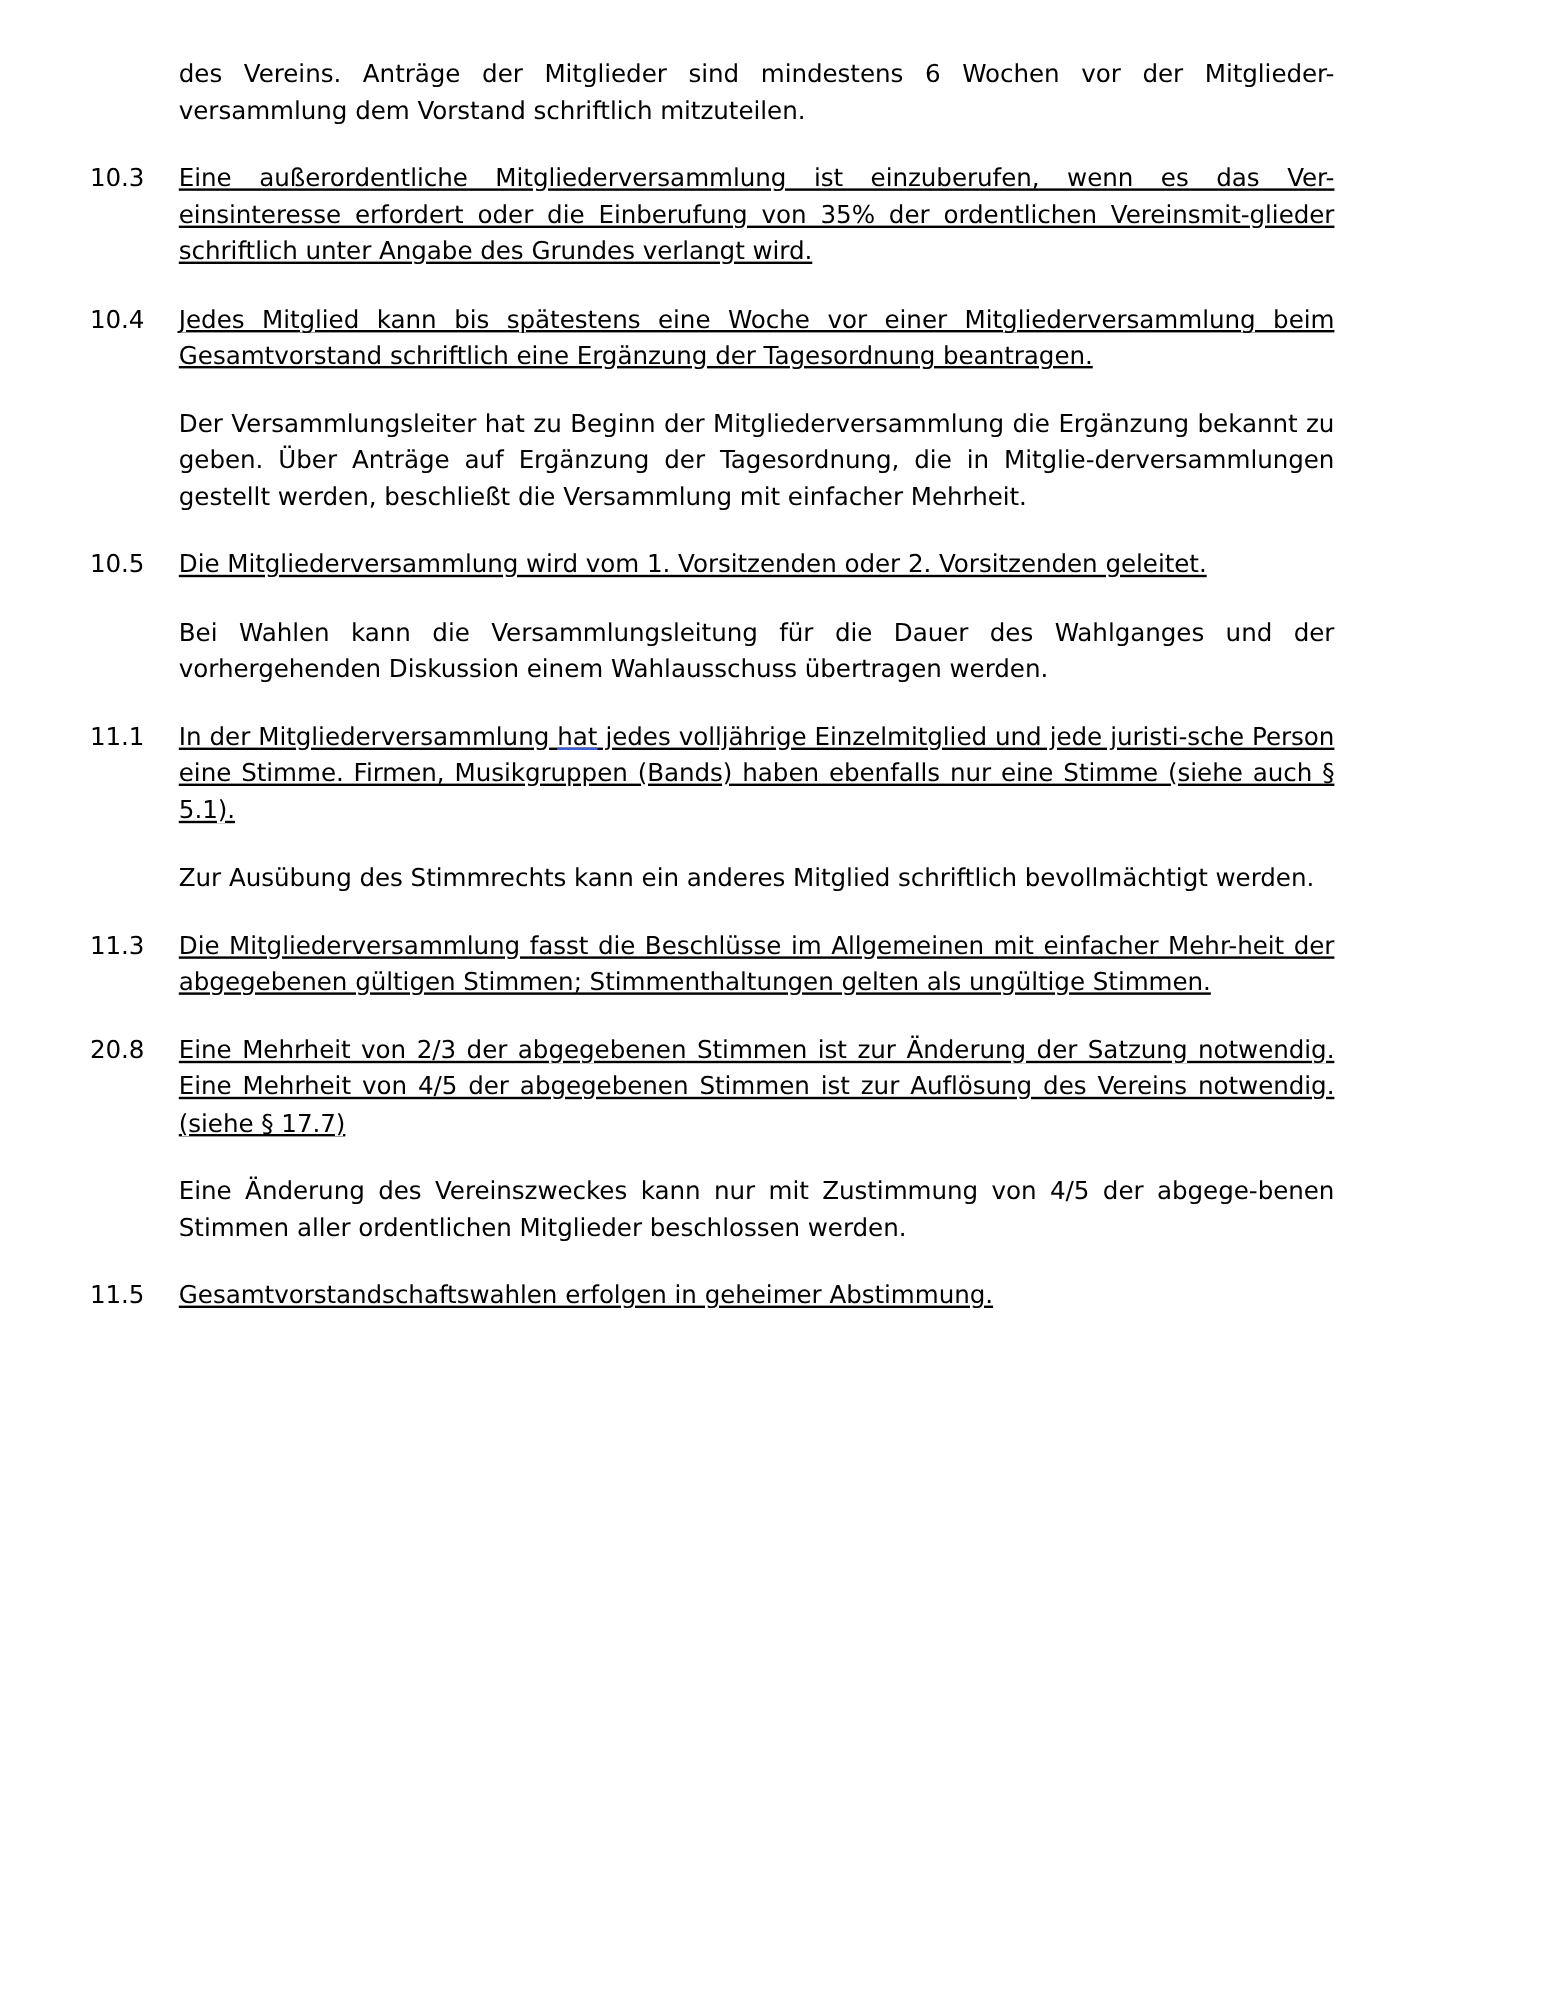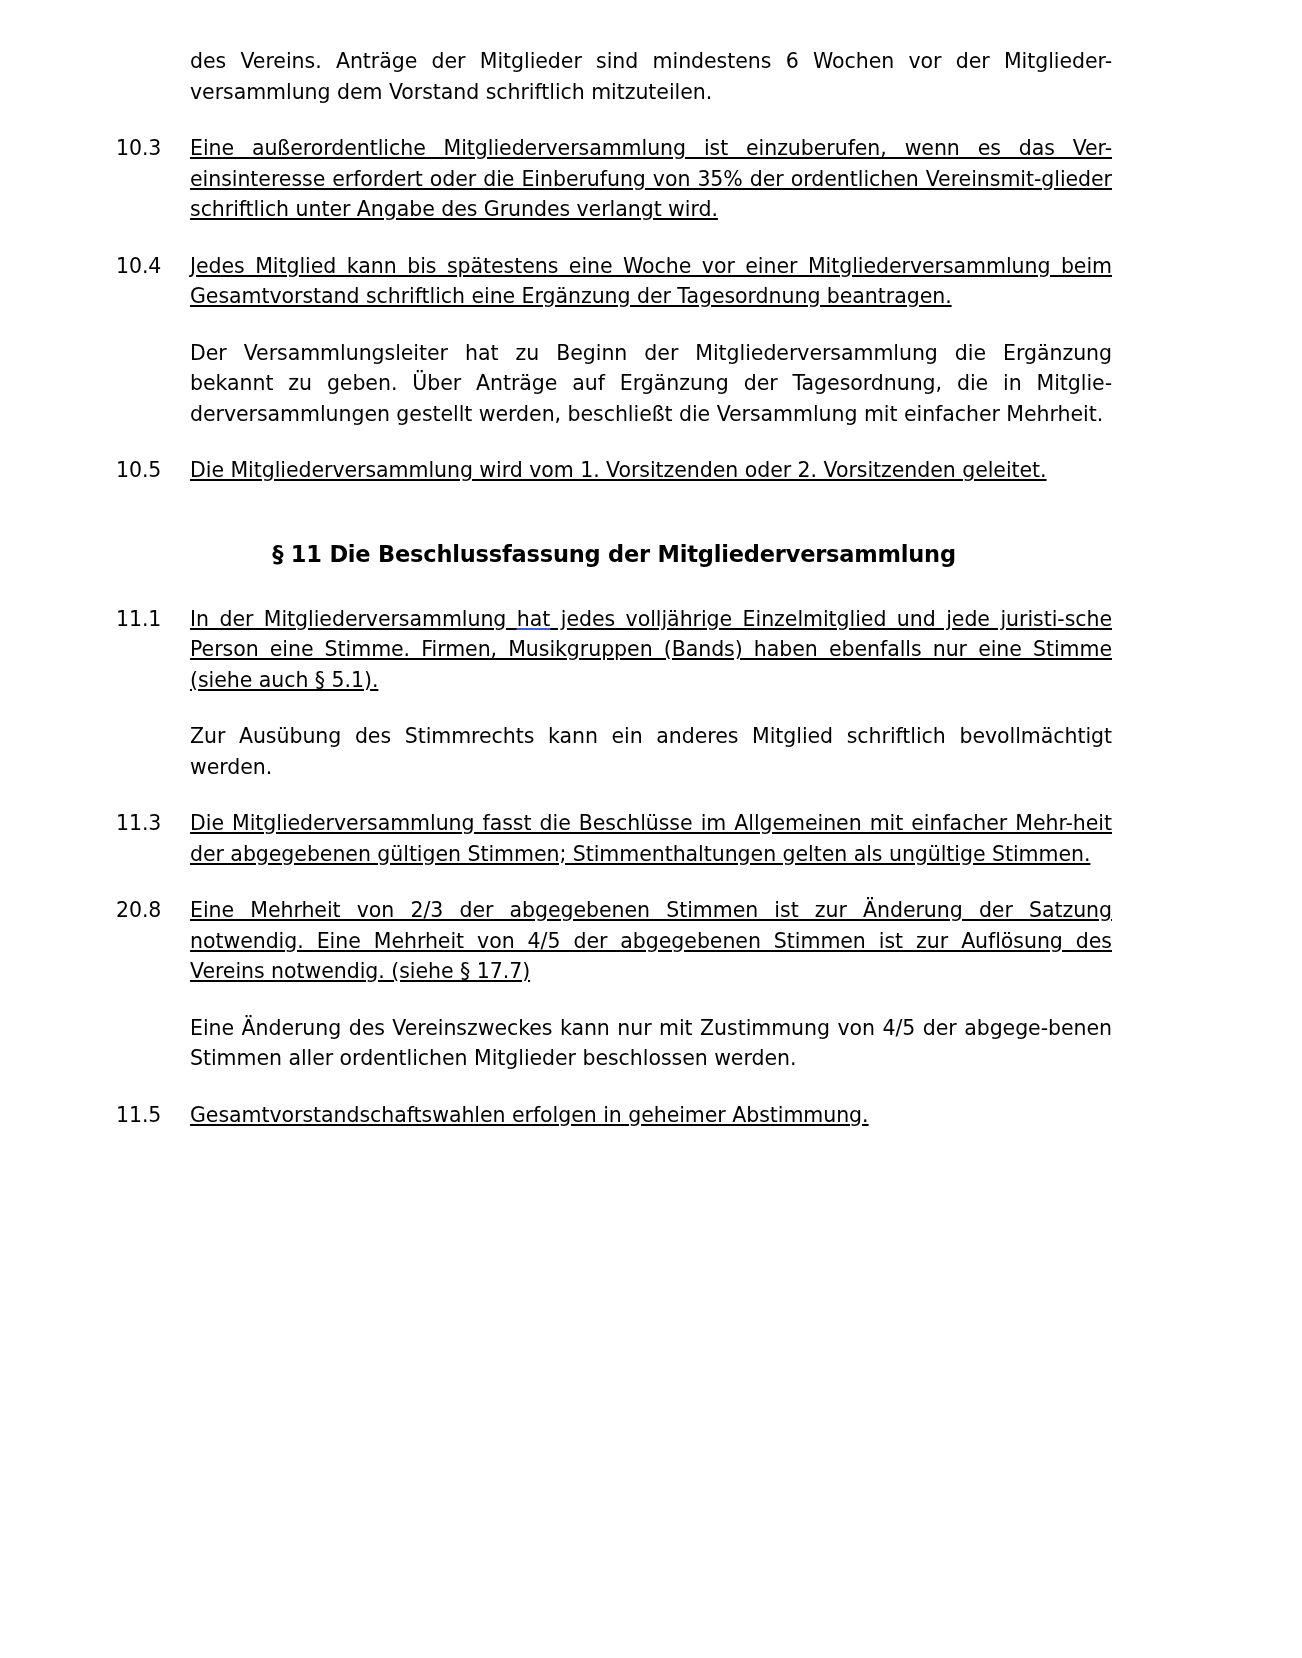--- a/index.html
+++ b/index.html
@@ -16,21 +16,21 @@
     position: relative;
     overflow: hidden;
   }
   .page {
     position: absolute;
     left: 0;
     top: 0;
     width: 1302px;
     height: 1658px;
     box-sizing: border-box;
-    padding: 46px 190px 0 116px;
+    padding: 46px 190px 0 75px;
   }
   
   .para {
     display: flex;
     align-items: flex-start;
     margin: 0 0 26px 0;
     justify-content: space-between;
   }
   .para-number {
     flex: 0 0 74px;
@@ -97,22 +97,24 @@
 
   <div class="cont">
     <span>Der Versammlungsleiter hat zu Beginn der Mitgliederversammlung die Ergänzung bekannt zu geben. Über Anträge auf Ergänzung der Tagesordnung, die in Mitglie-derversammlungen gestellt werden, beschließt die Versammlung mit einfacher Mehrheit.</span>
   </div>
 
   <div class="para">
     <div class="para-number">10.5</div>
     <div class="para-body last-left">Die Mitgliederversammlung wird vom 1. Vorsitzenden oder 2. Vorsitzenden geleitet.</div>
   </div>
 
+  <div class="cont">
+    <span>Bei Wahlen kann die Versammlungsleitung für die Dauer des Wahlganges und der vorhergehenden Diskussion einem Wahlausschuss übertragen werden.</span>
+  </div>
 
-  <div class="section-heading">§ 11 Die Beschlussfassung der Mitgliederversammlung</div>
 
   <div class="para">
     <div class="para-number">11.1</div>
     <div class="para-body"><span>In der Mitgliederversammlung </span><span class="spell-error">hat</span><span> jedes volljährige Einzelmitglied und jede juristi-sche Person eine Stimme. Firmen, Musikgruppen (Bands) haben ebenfalls nur eine Stimme (siehe auch § 5.1).</span></div>
   </div>
 
   <div class="cont">
     <span>Zur Ausübung des Stimmrechts kann ein anderes Mitglied schriftlich bevollmächtigt werden.</span>
   </div>
 

